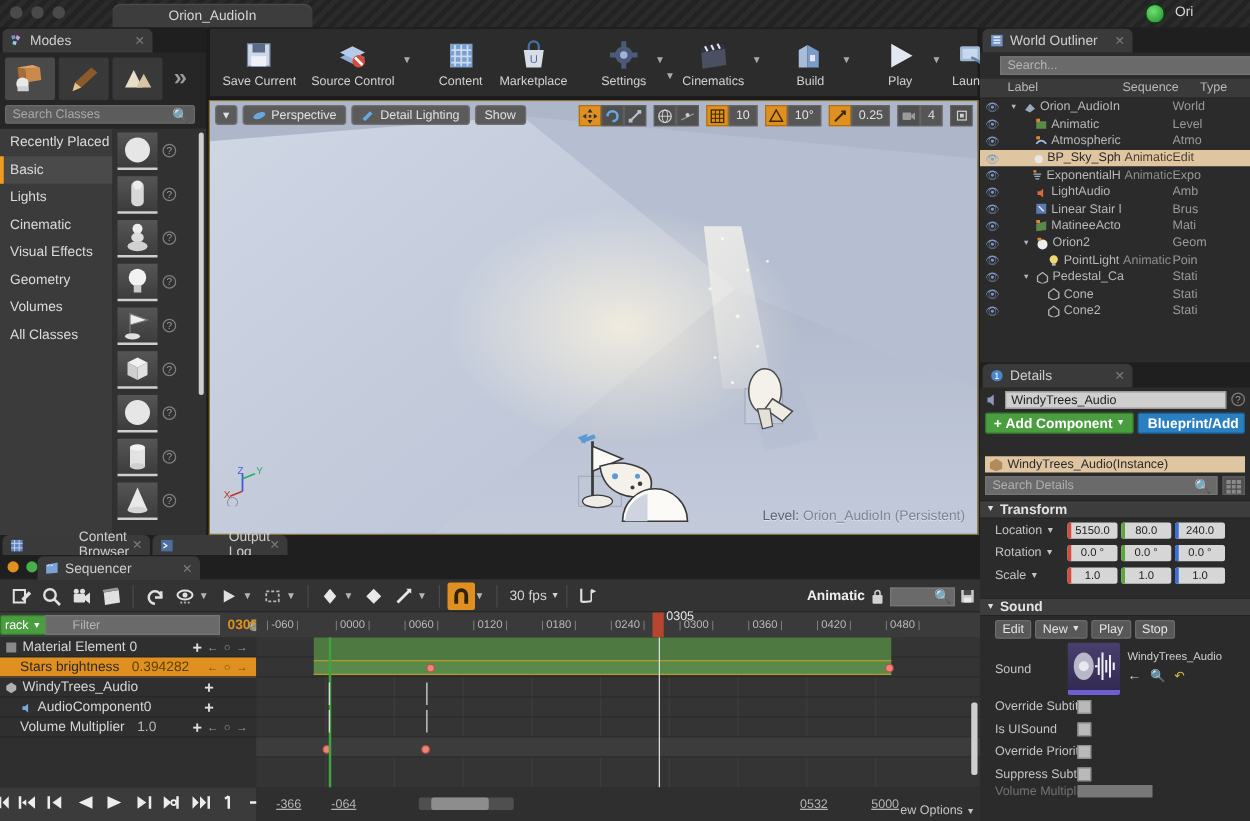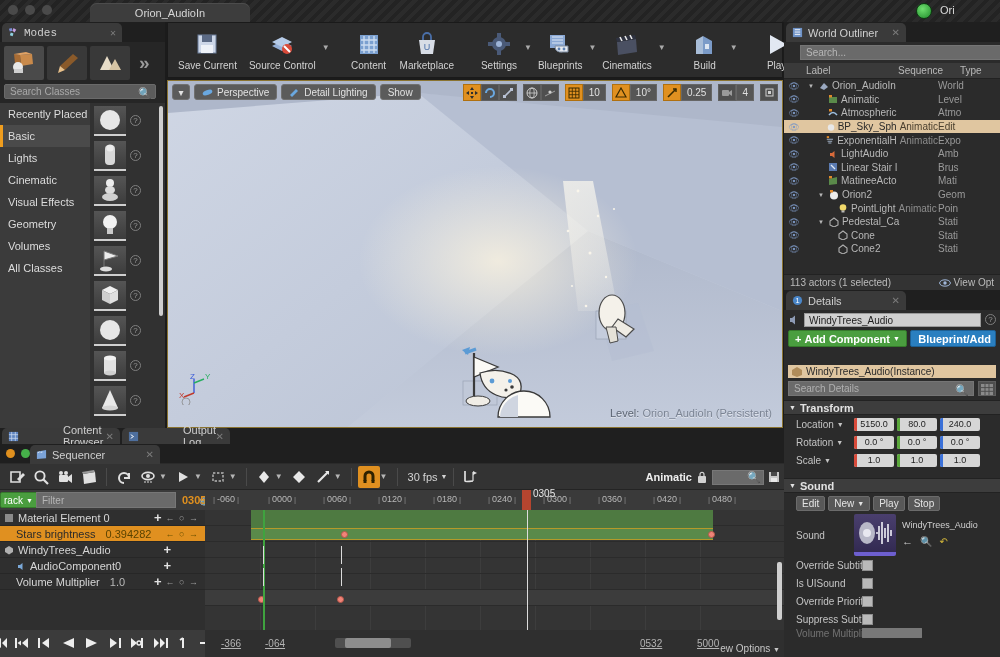--- a/index.html
+++ b/index.html
@@ -24,21 +24,21 @@
 
   
   .ptab { height:19px; background:#3a3a3a; border-radius:5px 5px 0 0;
     display:flex; align-items:center; gap:5px; padding:0 6px; color:#cfcfcf;
     font-size:11px; position:relative; }
   .ptab .x { position:absolute; right:6px; color:#7b7b7b; font-size:10px; }
   .ptab-ico { width:11px; height:11px; flex:0 0 auto; }
 
   
   .modes { position:absolute; left:0; top:22px; width:165px; height:406px; background:#262626; }
-  .modes-tabrow { position:absolute; left:0; top:0; width:165px; height:20px; background:#1f1f1f;font-family:Liberation Mono, monospace; }
+  .modes-tabrow { position:absolute; left:0; top:0; width:165px; height:20px; background:#1f1f1f; }
   .modes-tab { position:absolute; left:2px; top:1px; width:120px; }
   .modes-btns { position:absolute; left:4px; top:24px; display:flex; align-items:center; gap:3px; }
   .mbtn { width:40px; height:34px; background:#393939; border-radius:2px;
     display:flex; align-items:center; justify-content:center; }
   .mbtn.sel { background:#4a4a4a; }
   .chev { color:#9a9a9a; font-size:19px; margin-left:6px; font-weight:bold; letter-spacing:-4px; }
   .srchbox { position:absolute; left:4px; top:62px; width:152px; height:15px;
     background:#5c5c5c; border:1px solid #6a6a6a; border-radius:2px;
     color:#a9a9a9; font-size:10px; padding:0 16px 0 5px; line-height:14px; }
   .srchbox .mag { position:absolute; right:3px; top:1px; color:#2e2e2e; font-size:11px; }
@@ -176,21 +176,21 @@
   .seq-right { position:absolute; right:4px; top:20px; height:26px; display:flex; align-items:center; gap:4px; }
   .seq-name { font-size:11px; font-weight:bold; color:#efefef; }
   .seq-rsearch { width:52px; height:15px; background:#6a6a6a; border:1px solid #777; position:relative; }
 
   .seq-ctlrow { position:absolute; left:0; top:46px; width:784px; height:20px; background:#3b3b3b; }
   .trackbtn { position:absolute; left:0; top:2px; height:16px; background:#4a9e3f;
     border:1px solid #357a2b; color:#fff; font-size:10px; padding:0 5px 0 3px;
     display:flex; align-items:center; gap:3px; border-radius:2px; }
   .filterfld { position:absolute; left:36px; top:2px; width:140px; height:16px;
     background:#6a6a6a; border:1px solid #777; color:#b5b5b5; font-size:10px;
-    padding-left:5px; line-height:15px; }
+    padding-left:21px; line-height:15px; }
   .framenum { position:absolute; left:182px; top:4px; font-size:11px; color:#e0901e; font-weight:bold; }
   .ruler { position:absolute; left:205px; top:46px; width:516px; height:20px; background:#3a3a3a; }
   .rtick { position:absolute; top:4px; font-size:9px; color:#b9b9b9; }
   .rtick:before, .rtick:after { content:'|'; color:#8a8a8a; font-size:8px; margin:0 2px; }
   .playhead-lbl { position:absolute; left:317px; top:0px; width:9px; height:20px; background:#b5452f; }
   .playhead-txt { position:absolute; left:328px; top:-2px; font-size:10px; color:#e8e8e8; }
 
   .seq-tracks { position:absolute; left:0; top:66px; width:784px; height:120px; }
   .tnames { position:absolute; left:0; top:0; width:205px; height:120px; background:#2f2f2f; }
   .trow { height:16px; display:flex; align-items:center; font-size:11px; color:#d6d6d6; position:relative;
@@ -437,30 +437,20 @@
                 <rect x="11" y="1" width="4" height="5" fill="#4a5a78"></rect>
                 <rect x="11" y="18" width="4" height="5" fill="#4a5a78"></rect>
                 <rect x="2" y="10" width="5" height="4" fill="#4a5a78"></rect>
                 <rect x="19" y="10" width="5" height="4" fill="#4a5a78"></rect>
               </svg>
               <span class="lbl">Settings</span>
             </div>
             <span class="tbarrow">▼</span>
           </div>
           <div style="display: flex; align-items: center;">
-            <div class="tbitem">
-              <svg width="26" height="26" viewBox="0 0 26 26">
-                <rect x="3" y="3" width="15" height="13" fill="#8aa8d4"></rect>
-                <path d="M5 5 H16 M5 8 H16 M5 11 H16" stroke="#dbe6f4" stroke-width="1.2"></path>
-                <path d="M8 14 Q8 21 16 20 L21 20 L21 14 Z" fill="#e6eaf0" stroke="#7a8aa0"></path>
-                <circle cx="12" cy="17" r="1.4" fill="#5b7fb0"></circle>
-                <circle cx="17" cy="17" r="1.4" fill="#5b7fb0"></circle>
-              </svg>
-              <span class="lbl">Blueprints</span>
-            </div>
             <span class="tbarrow">▼</span>
           </div>
           <div style="display: flex; align-items: center;">
             <div class="tbitem">
               <svg width="26" height="26" viewBox="0 0 26 26">
                 <path d="M3 10 L22 7 L23 20 L4 23 Z" fill="#4a5062"></path>
                 <path d="M3 10 L22 7 L21 3 L2 6 Z" fill="#2e3240"></path>
                 <path d="M6 5 L8 9 M11 4 L13 8 M16 3 L18 7" stroke="#e8e8e8" stroke-width="1.6"></path>
               </svg>
               <span class="lbl">Cinematics</span>
@@ -850,30 +840,20 @@
           <span class="wo-lbl" style="padding-left:24px">
             <span style="width:7px;display:inline-block"></span>
             <svg width="10" height="10" viewBox="0 0 10 10">
               <path d="M5 1 L9 4 V8 L5 10 L1 8 V4 Z" fill="none" stroke="#b0b0b0" stroke-width="1.1"></path>
             </svg>
             <span>Cone2</span>
           </span>
           <span class="wo-type">Stati</span>
         </div>
       </div>
-    <div class="wo-foot">
-      <span>113 actors (1 selected)</span>
-      <span style="display:flex;align-items:center;gap:3px">
-        <svg width="12" height="8" viewBox="0 0 12 8">
-            <ellipse cx="6" cy="4" rx="5.4" ry="3.2" fill="none" stroke="#9fb6d8" stroke-width="1"></ellipse>
-            <circle cx="6" cy="4" r="1.7" fill="#9fb6d8"></circle>
-          </svg>
-        <span>View Opt</span>
-      </span>
-    </div>
   </div>
 
   <div class="det">
     <div class="det-tabrow">
       <div class="ptab det-tab">
         <svg class="ptab-ico" viewBox="0 0 12 12">
             <circle cx="6" cy="6" r="5" fill="#4a86c8"></circle>
             <text x="6" y="9" font-size="8" text-anchor="middle" fill="#fff" font-family="Liberation Sans">1</text>
           </svg>
         <span>Details</span>

